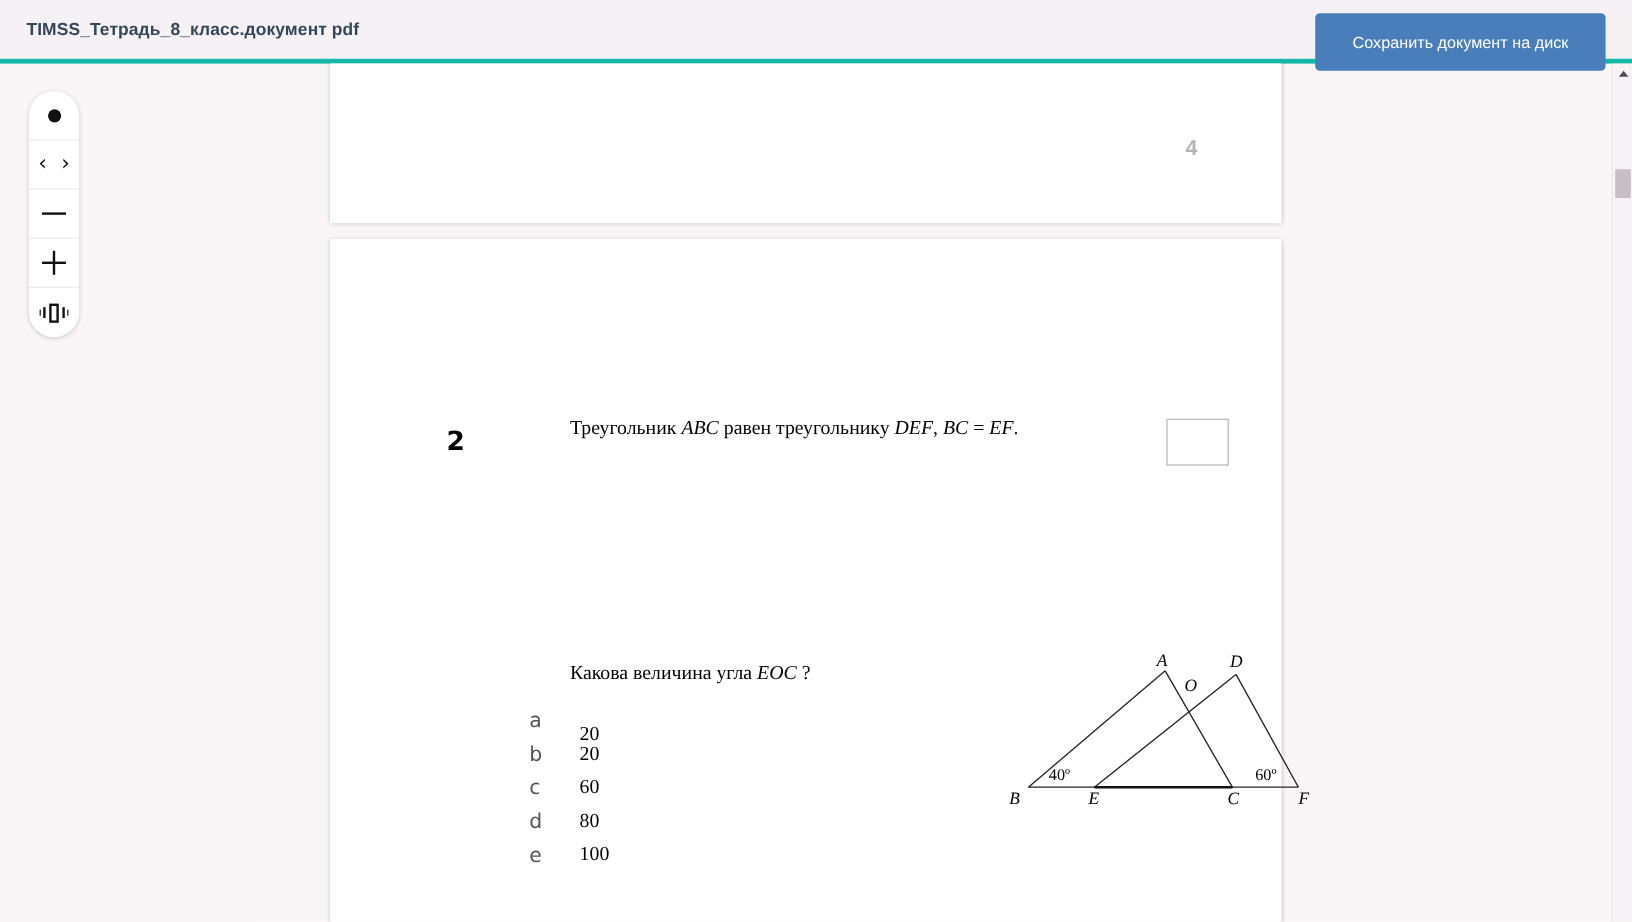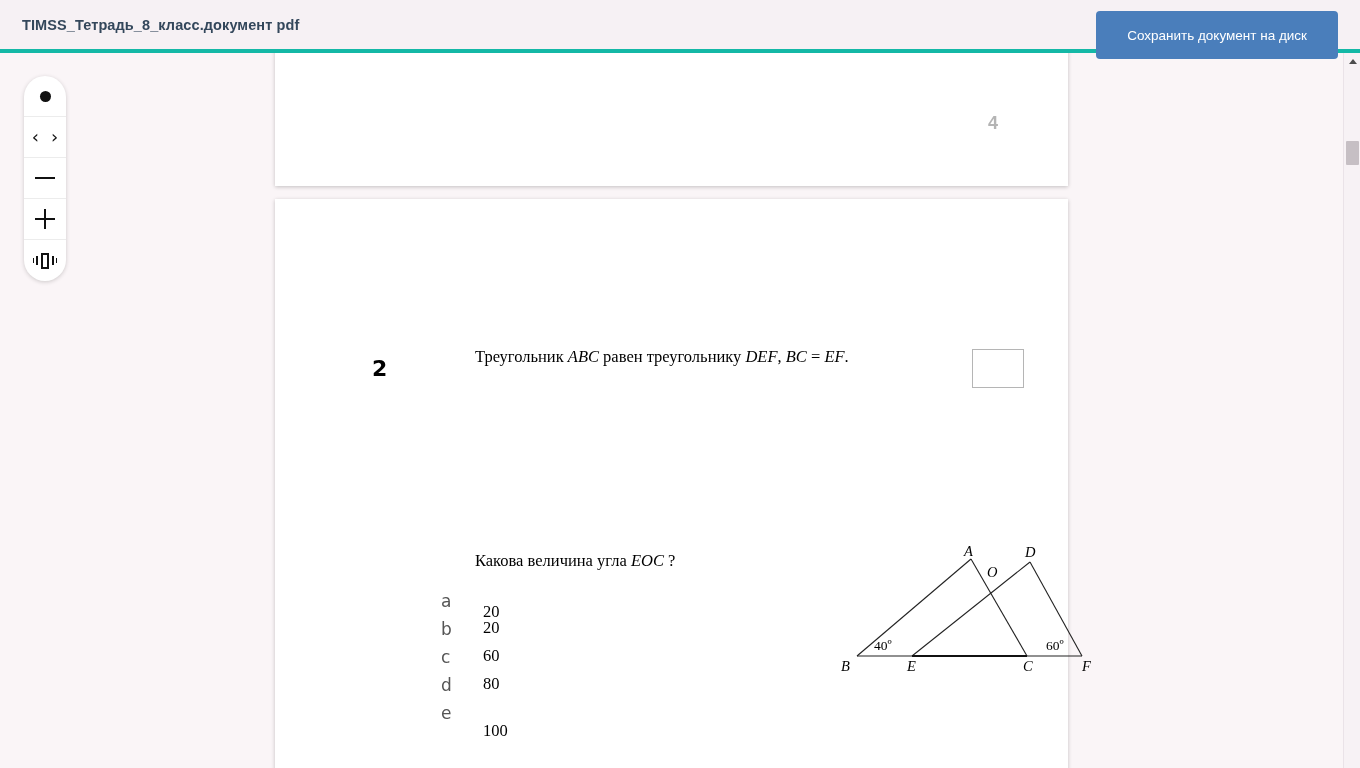--- a/index.html
+++ b/index.html
@@ -276,21 +276,21 @@
     <div class="opt-letter" style="left:166px; top:420px;">b</div>
     <div class="opt-value" style="left:208px; top:419px;">20</div>
 
     <div class="opt-letter" style="left:166px; top:448px;">c</div>
     <div class="opt-value" style="left:208px; top:447px;">60</div>
 
     <div class="opt-letter" style="left:166px; top:476px;">d</div>
     <div class="opt-value" style="left:208px; top:475px;">80</div>
 
     <div class="opt-letter" style="left:166px; top:504px;">e</div>
-    <div class="opt-value" style="left:208px; top:522px;">100</div>
+    <div class="opt-value" style="left:208px; top:503px;">100</div>
 
   </div>
 </div>
 
 <div id="scrollbar">
   <div id="sb-up">
     <span class="arr"></span>
   </div>
   <div id="sb-thumb"></div>
 </div>

